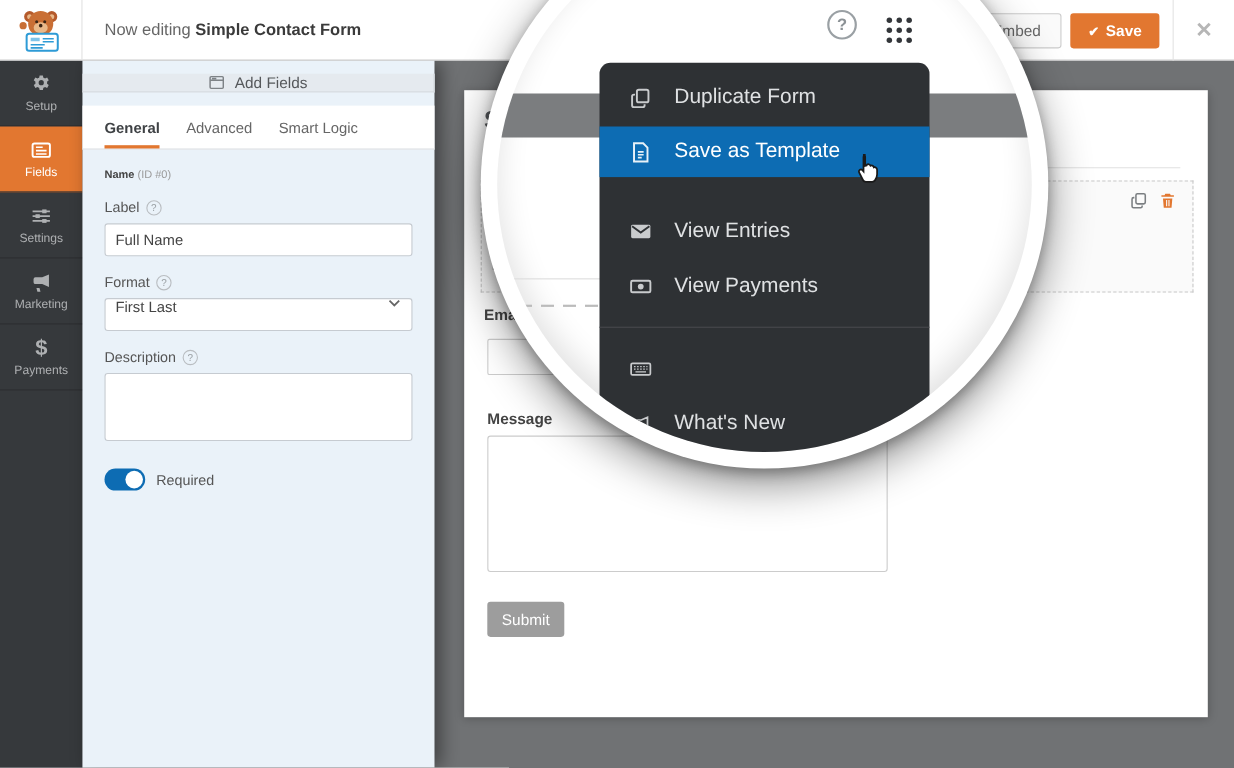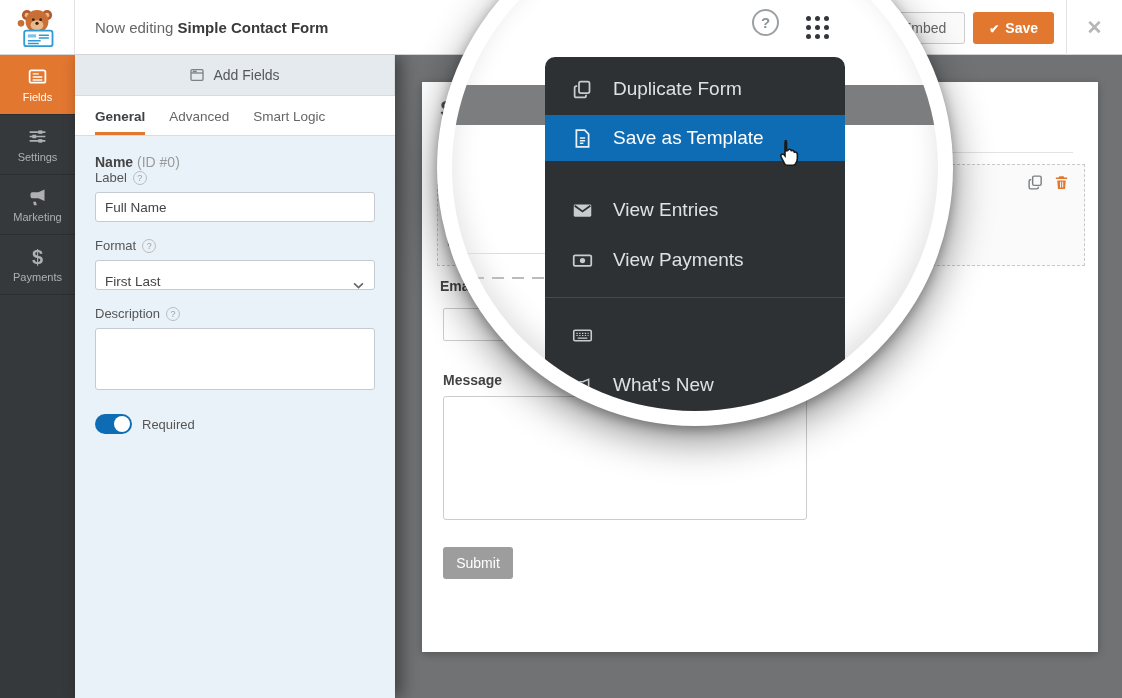--- a/index.html
+++ b/index.html
@@ -34,40 +34,40 @@
   .side-item { height:60px; display:flex; flex-direction:column; align-items:center; justify-content:center;
                gap:4px; color:#aeb0b2; border-bottom:1px solid #2c2e30; cursor:pointer; }
   .side-item svg { width:21px; height:21px; }
   .side-item .dollar { font-size:20px; font-weight:bold; line-height:20px; }
   .side-item .s-label { font-size:11px; }
   .side-item.active { background:#e27730; color:#fff; }
 
   
   .panel { position:absolute; left:75px; top:55px; width:320px; height:643px; background:#eaf2f9;
            z-index:6; box-shadow:6px 0 16px rgba(0,0,0,0.45); }
-  .panel-tabs { display:flex; height:41px; }
+  .panel-tabs { display:flex; height:41px;align-items:center; }
   .ptab { flex:1; display:flex; align-items:center; justify-content:center; gap:8px; font-size:14px;
           cursor:pointer; }
   .ptab svg { width:16px; height:16px; }
   .ptab.inactive { background:#e5eaef; color:#55585b; border-right:1px solid #d6dbe0; border-bottom:1px solid #d6dbe0; }
   .ptab.active { background:#fff; color:#3f4245; font-weight:bold; }
   .subtabs { background:#fff; display:flex; gap:24px; padding:13px 4px 0 20px; height:40px;
              border-bottom:1px solid #d9dde2; }
   .subtab { font-size:13.5px; color:#666; padding-bottom:10px; cursor:pointer; }
   .subtab.active { color:#3f4245; font-weight:bold; border-bottom:3px solid #e27730; }
   .panel-body { padding:18px 20px; }
-  .fh { font-size:14px; color:#9a9a9a; margin-bottom:0; }
+  .fh { font-size:10px; color:#9a9a9a; margin-bottom:16px; }
   .fh b { color:#444; }
   .f-label { font-size:13px; color:#555; margin-bottom:7px; display:flex; align-items:center; gap:6px;text-align:right; }
   .qmark { width:14px; height:14px; border:1px solid #b9bdc1; border-radius:50%; color:#9aa0a4;
            font-size:9px; display:inline-flex; align-items:center; justify-content:center; }
   .f-input { width:100%; height:30px; border:1px solid #c6cbd1; border-radius:3px; background:#fff;
              font-size:13.5px; color:#444; padding:0 9px; font-family:"Liberation Sans",sans-serif; margin-bottom:16px; }
   .f-select { position:relative; width:100%; height:30px; border:1px solid #c6cbd1; border-radius:3px;
-              background:#fff; font-size:13.5px; color:#444; display:flex; align-items:flex-end;
+              background:#fff; font-size:13.5px; color:#444; display:flex; align-items:flex-start;
               padding:0 9px; margin-bottom:16px; cursor:pointer; }
   .f-select svg { position:absolute; right:10px; width:11px; height:7px; }
   .f-textarea { width:100%; height:62px; border:1px solid #c6cbd1; border-radius:3px; background:#fff;
                 resize:none; margin-bottom:16px; font-family:"Liberation Sans",sans-serif; }
   .toggle-row { display:flex; align-items:center; gap:10px; margin-top:4px; }
   .toggle { width:37px; height:20px; border-radius:10px; background:#0d6cb3; position:relative; cursor:pointer; }
   .toggle .knob { position:absolute; right:2px; top:2px; width:16px; height:16px; border-radius:50%; background:#fff; }
   .toggle-label { font-size:13px; color:#555; }
 
   
@@ -160,20 +160,26 @@
       <span></span>
       <span></span>
       <span></span>
       <span></span>
       <span></span>
       <span></span>
       <span></span>
   </div>
 
   <nav class="sidebar">
+    <div class="side-item">
+      <svg viewBox="0 0 24 24" fill="currentColor">
+          <path fill-rule="evenodd" d="M10.3 3h3.4l.5 2.3c.6.2 1.2.4 1.7.8l2.2-1 1.7 2.9-1.8 1.5c.1.4.1.7.1 1s0 .6-.1 1l1.8 1.5-1.7 2.9-2.2-1c-.5.4-1.1.6-1.7.8l-.5 2.3h-3.4l-.5-2.3c-.6-.2-1.2-.4-1.7-.8l-2.2 1-1.7-2.9 1.8-1.5c-.1-.4-.1-.7-.1-1s0-.6.1-1L4.2 8l1.7-2.9 2.2 1c.5-.4 1.1-.6 1.7-.8L10.3 3zm1.7 4.8a2.7 2.7 0 1 0 0 5.4 2.7 2.7 0 0 0 0-5.4z"></path>
+        </svg>
+      <span class="s-label">Setup</span>
+    </div>
     <div class="side-item active">
       <svg viewBox="0 0 24 24" fill="none" stroke="currentColor" stroke-width="2">
           <rect x="3" y="5" width="18" height="14" rx="2"></rect>
           <path d="M6.5 9h7M6.5 12.5h11M6.5 16h11" stroke-width="1.6"></path>
         </svg>
       <span class="s-label">Fields</span>
     </div>
     <div class="side-item">
       <svg viewBox="0 0 24 24" stroke="currentColor" fill="none" stroke-width="1.8">
           <path d="M3 7h18M3 12h18M3 17h18"></path>

